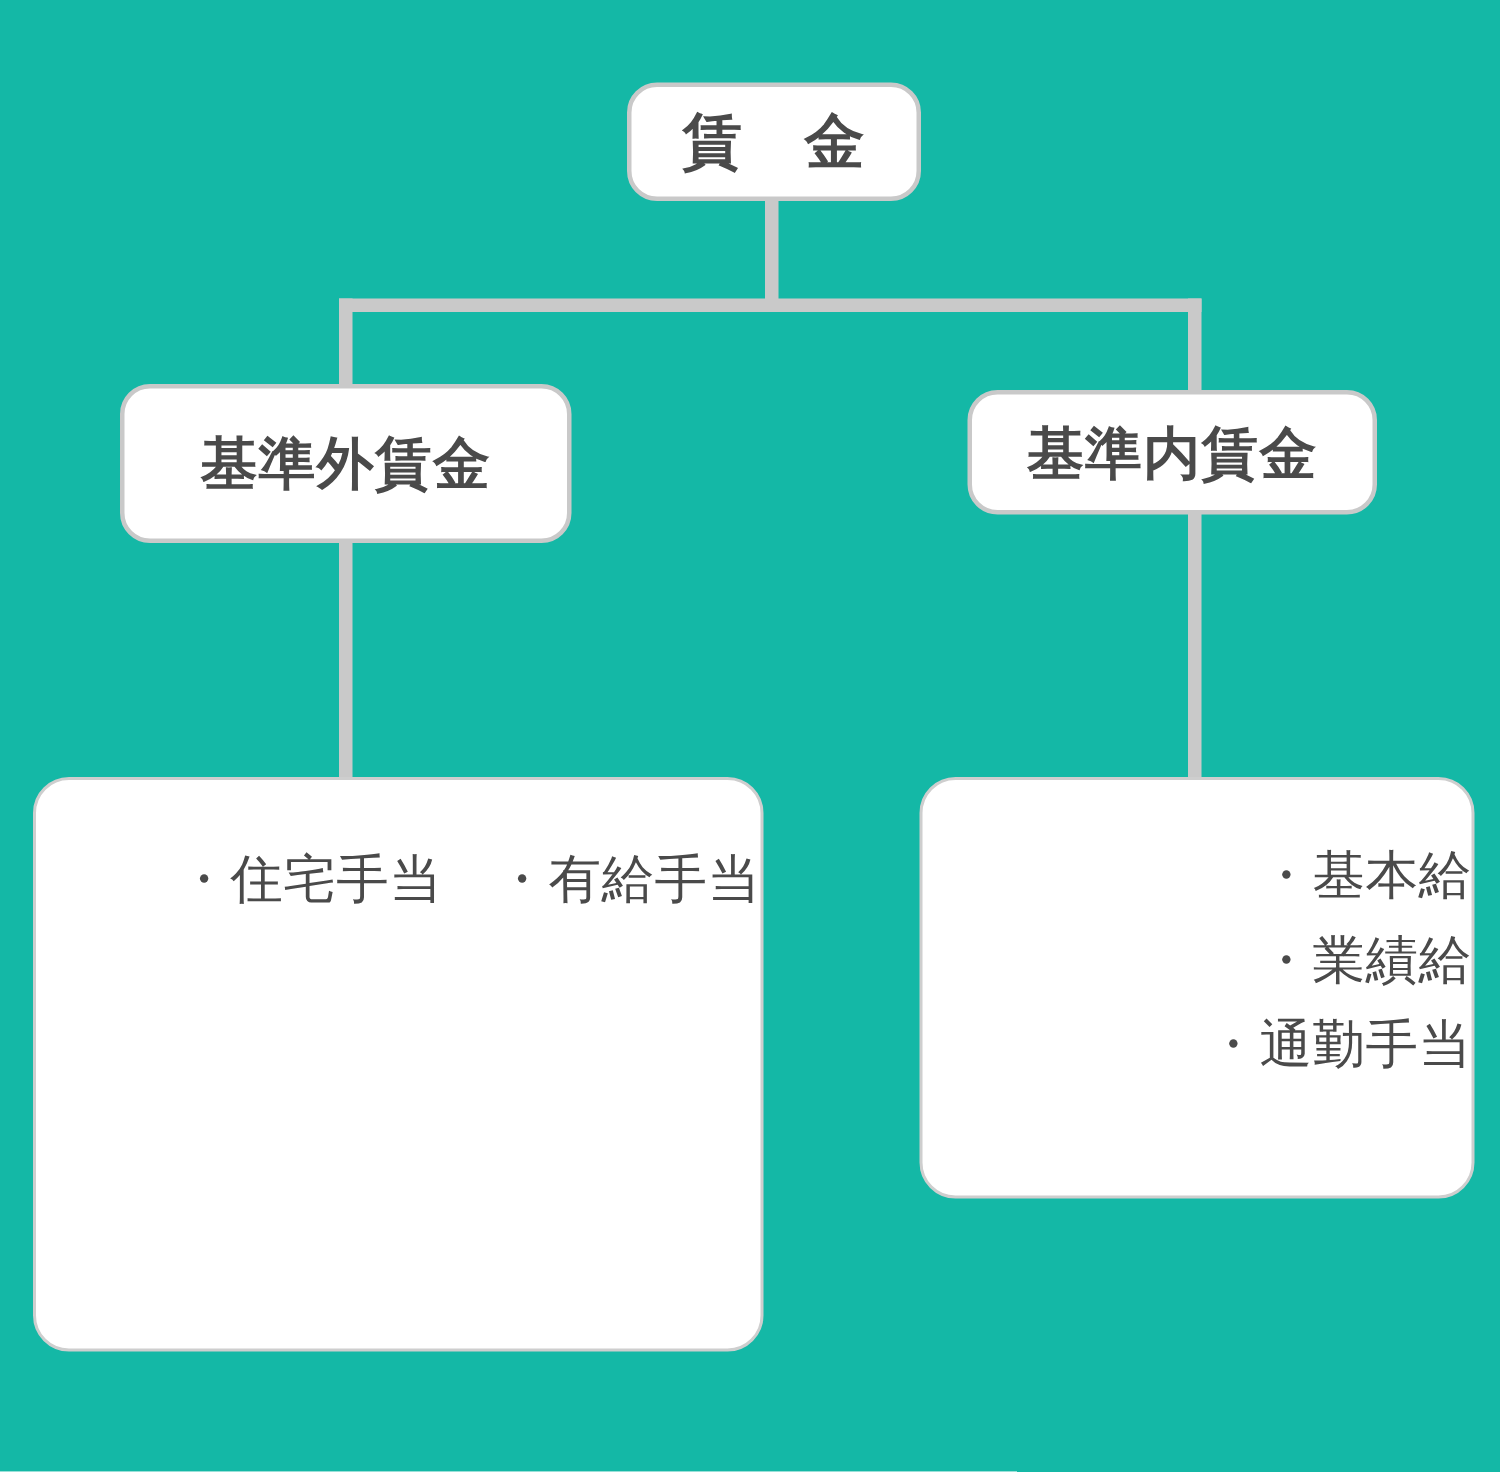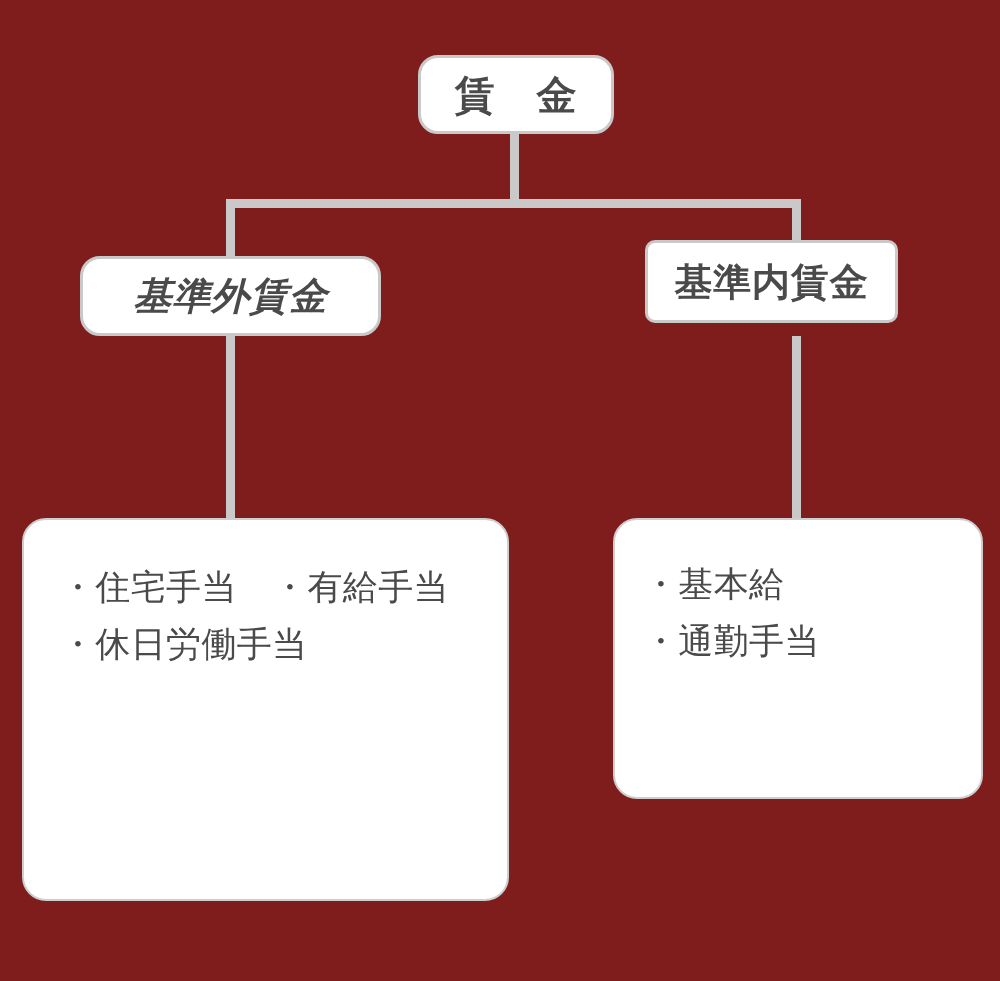--- a/index.html
+++ b/index.html
@@ -7,21 +7,21 @@
     padding: 0;
     background: #ffffff;
   }
   body {
     font-family: "DejaVu Sans", "Liberation Sans", sans-serif;
   }
   #diagram {
     position: relative;
     width: 1000px;
     height: 981px;
-    background: #7f1d1d;
+    background: #14b8a6;
     overflow: hidden;
   }
 
   
   .connector {
     position: absolute;
     background: #c9c9c9;
   }
 
   
@@ -48,29 +48,27 @@
     top: 55px;
     width: 196px;
     height: 79px;
   }
   #node-root .node-title { font-size: 40px; }
 
   #node-hijun-gai {
     left: 80px;
     top: 256px;
     width: 301px;
-    height: 80px;
-    font-style: italic;
+    height: 106px;
   }
   #node-hijun-nai {
     left: 645px;
-    top: 240px;
-    width: 253px;
+    top: 260px;
+    width: 273px;
     height: 83px;
-    border-radius: 10px;
   }
   #node-hijun-gai .node-title,
   #node-hijun-nai .node-title { font-size: 38px; }
 
   
   .list-box {
     position: absolute;
     box-sizing: border-box;
     background: #ffffff;
     border: 2px solid #cecece;
@@ -98,20 +96,21 @@
     padding: 39px 0 0 36px;
   }
   #list-box-right .list-items {
     padding: 36px 0 0 28px;
   }
   .list-item {
     font-size: 35px;
     line-height: 1.62;
     white-space: pre;
     letter-spacing: 0.01em;
+    text-align: right;
   }
 </style>
 </head>
 <body>
 
 <div id="diagram">
 
   <div class="connector" style="left:510px; top:133px; width:9px; height:70px;"></div>
   <div class="connector" style="left:226px; top:199px; width:575px; height:9px;"></div>
   <div class="connector" style="left:226px; top:199px; width:9px; height:62px;"></div>
@@ -127,24 +126,24 @@
     <span class="node-title">基準外賃金</span>
   </div>
 
   <div class="node" id="node-hijun-nai">
     <span class="node-title">基準内賃金</span>
   </div>
 
   <div class="list-box" id="list-box-left">
     <ul class="list-items">
       <li class="list-item">・住宅手当　・有給手当</li>
-      <li class="list-item">・休日労働手当</li>
     </ul>
   </div>
 
   <div class="list-box" id="list-box-right">
     <ul class="list-items">
       <li class="list-item">・基本給</li>
+      <li class="list-item">・業績給</li>
       <li class="list-item">・通勤手当</li>
     </ul>
   </div>
 
 </div>
 
 </body></html>

